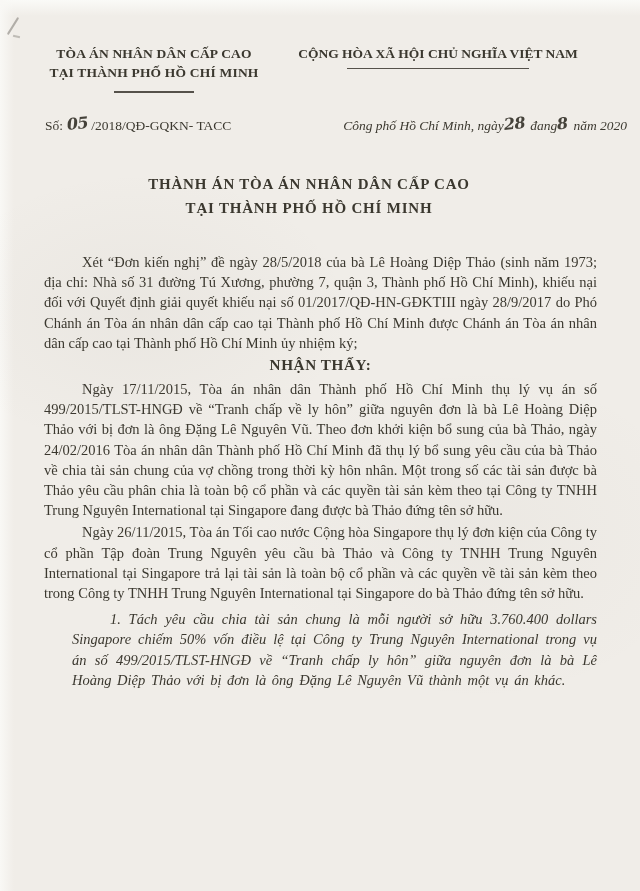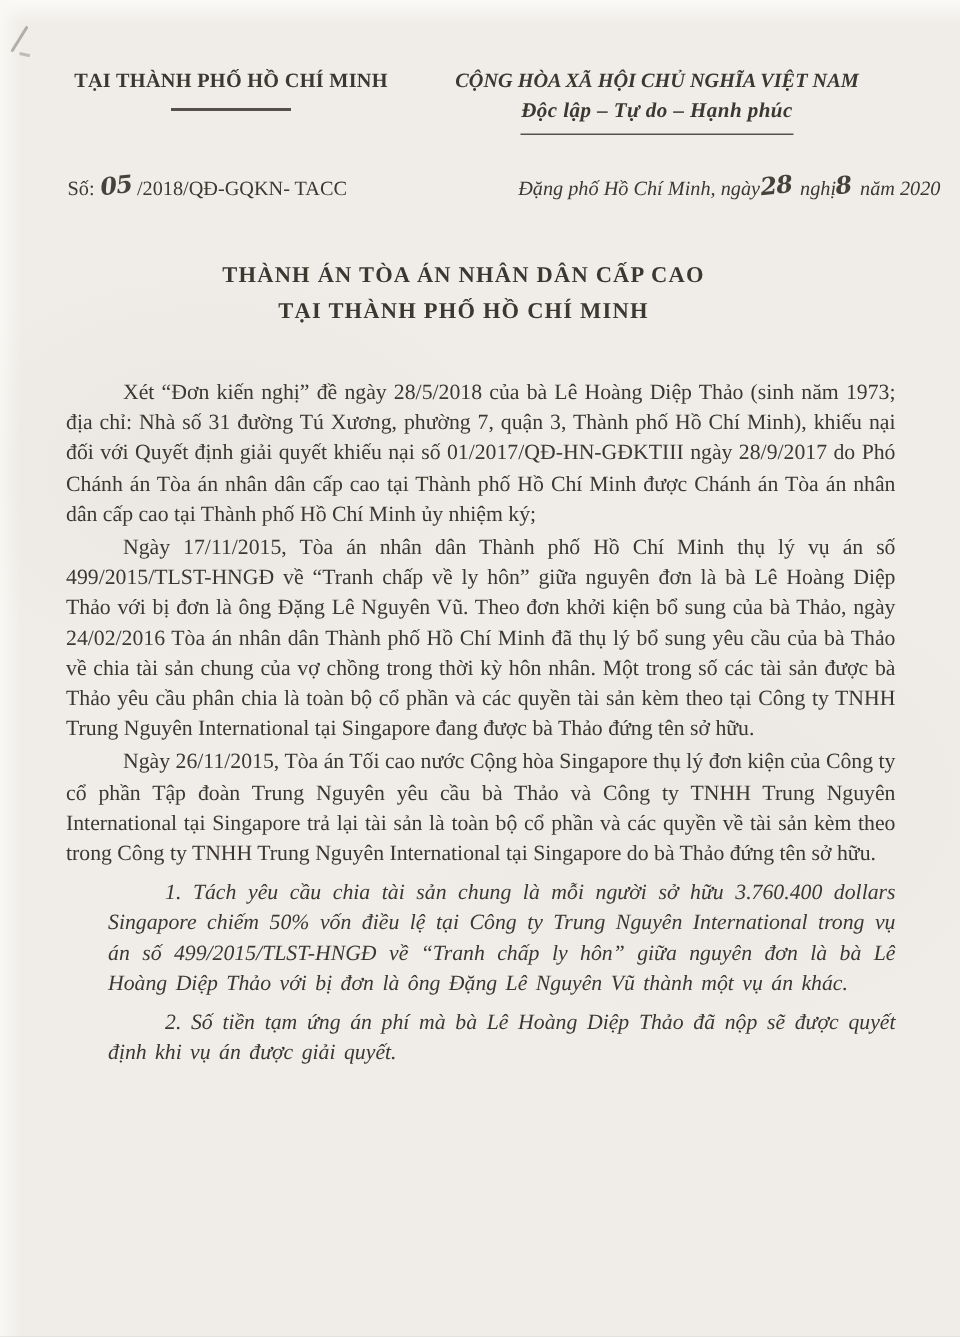--- a/index.html
+++ b/index.html
@@ -61,21 +61,20 @@
     border-top: 2px solid #55514a;
     margin: 9px auto 0 auto;
   }
   .header-right {
     width: 310px;
     margin-left: 5px;
     text-align: center;
     font-weight: bold;
     font-size: 13.5px;
     line-height: 19px;
-    font-style: italic;
   }
   .header-right .motto {
     font-size: 14px;
     margin-top: 2px;
     letter-spacing: 0.3px;
   }
   .header-right .rule {
     width: 182px;
     height: 0;
     border-top: 1.5px solid #55514a;
@@ -151,49 +150,49 @@
 </style>
 </head>
 <body>
 
 <div class="page">
 
   <div class="scan-mark"></div>
 
   <div class="header-row">
     <div class="header-left">
+      <div>TÒA ÁN NHÂN DÂN CẤP CAO</div>
       <div>TẠI THÀNH PHỐ HỒ CHÍ MINH</div>
       <div class="rule"></div>
     </div>
     <div class="header-right">
       <div>CỘNG HÒA XÃ HỘI CHỦ NGHĨA VIỆT NAM</div>
-      <div class="motto">Độc lập – Tự do – Hạnh phúc</div>
       <div class="rule"></div>
     </div>
   </div>
 
   <div class="ref-row">
     <div class="doc-number">
       <span>Số:</span><span class="hand">05</span><span>/2018/QĐ-GQKN- TACC</span>
     </div>
     <div class="date-line">
-      <span>Đặng phố Hồ Chí Minh, ngày</span><span class="hand">28</span>
-      <span>nghị</span><span class="hand">8</span>
+      <span>Công phố Hồ Chí Minh, ngày</span><span class="hand">28</span>
+      <span>đang</span><span class="hand">8</span>
       <span>năm 2020</span>
     </div>
   </div>
 
   <div class="doc-title">
     <div>THÀNH ÁN TÒA ÁN NHÂN DÂN CẤP CAO</div>
     <div>TẠI THÀNH PHỐ HỒ CHÍ MINH</div>
   </div>
 
   <div class="body">
     <p>Xét “Đơn kiến nghị” đề ngày 28/5/2018 của bà Lê Hoàng Diệp Thảo (sinh năm 1973; địa chỉ: Nhà số 31 đường Tú Xương, phường 7, quận 3, Thành phố Hồ Chí Minh), khiếu nại đối với Quyết định giải quyết khiếu nại số 01/2017/QĐ-HN-GĐKTIII ngày 28/9/2017 do Phó Chánh án Tòa án nhân dân cấp cao tại Thành phố Hồ Chí Minh được Chánh án Tòa án nhân dân cấp cao tại Thành phố Hồ Chí Minh ủy nhiệm ký;</p>
 
+    <div class="section-heading">NHẬN THẤY:</div>
 
     <p>Ngày 17/11/2015, Tòa án nhân dân Thành phố Hồ Chí Minh thụ lý vụ án số 499/2015/TLST-HNGĐ về “Tranh chấp về ly hôn” giữa nguyên đơn là bà Lê Hoàng Diệp Thảo với bị đơn là ông Đặng Lê Nguyên Vũ. Theo đơn khởi kiện bổ sung của bà Thảo, ngày 24/02/2016 Tòa án nhân dân Thành phố Hồ Chí Minh đã thụ lý bổ sung yêu cầu của bà Thảo về chia tài sản chung của vợ chồng trong thời kỳ hôn nhân. Một trong số các tài sản được bà Thảo yêu cầu phân chia là toàn bộ cổ phần và các quyền tài sản kèm theo tại Công ty TNHH Trung Nguyên International tại Singapore đang được bà Thảo đứng tên sở hữu.</p>
     <p>Ngày 26/11/2015, Tòa án Tối cao nước Cộng hòa Singapore thụ lý đơn kiện của Công ty cổ phần Tập đoàn Trung Nguyên yêu cầu bà Thảo và Công ty TNHH Trung Nguyên International tại Singapore trả lại tài sản là toàn bộ cổ phần và các quyền về tài sản kèm theo trong Công ty TNHH Trung Nguyên International tại Singapore do bà Thảo đứng tên sở hữu.</p>
     <p class="item">1. Tách yêu cầu chia tài sản chung là mỗi người sở hữu 3.760.400 dollars Singapore chiếm 50% vốn điều lệ tại Công ty Trung Nguyên International trong vụ án số 499/2015/TLST-HNGĐ về “Tranh chấp ly hôn” giữa nguyên đơn là bà Lê Hoàng Diệp Thảo với bị đơn là ông Đặng Lê Nguyên Vũ thành một vụ án khác.</p>
-    <p class="item">2. Số tiền tạm ứng án phí mà bà Lê Hoàng Diệp Thảo đã nộp sẽ được quyết định khi vụ án được giải quyết.</p>
   </div>
 
 </div>
 
 </body></html>

